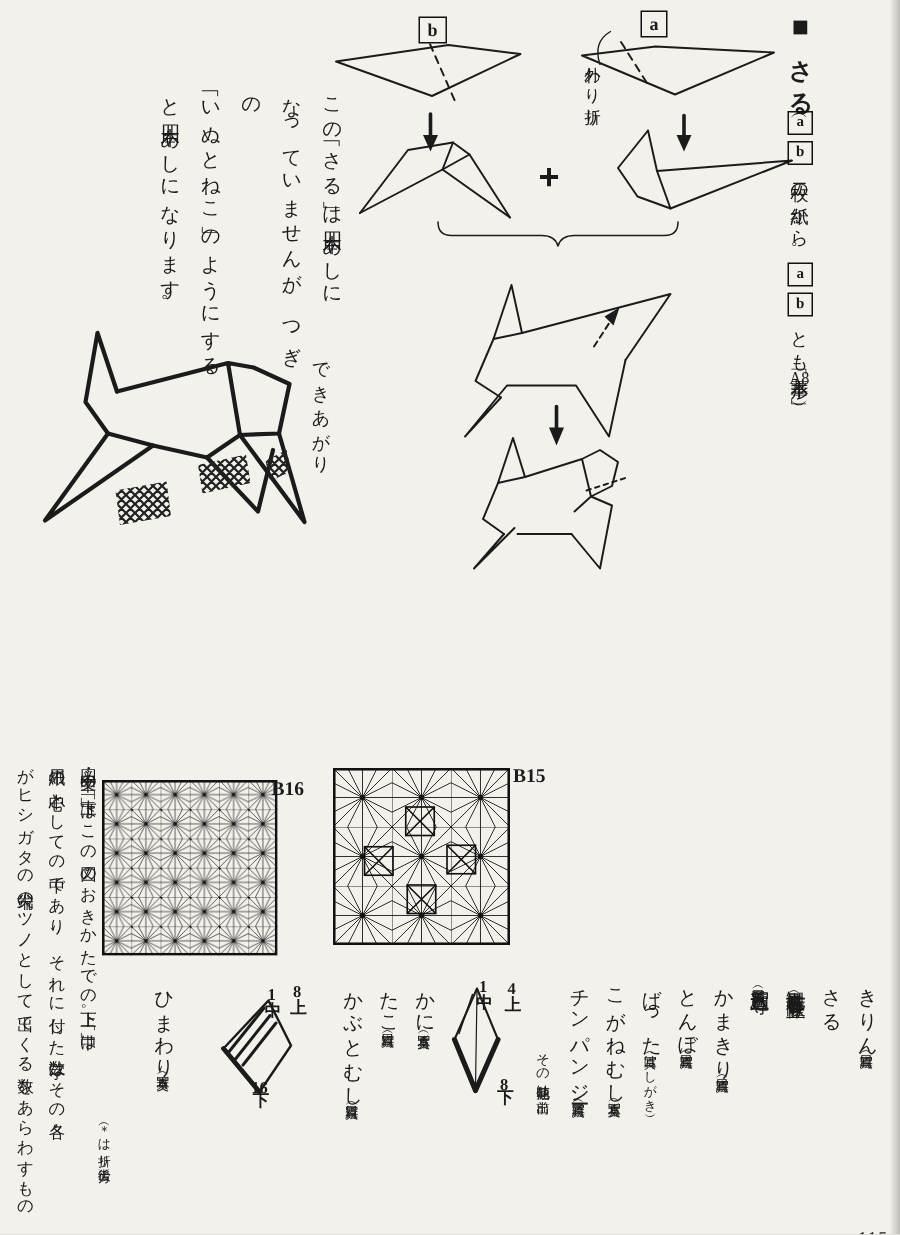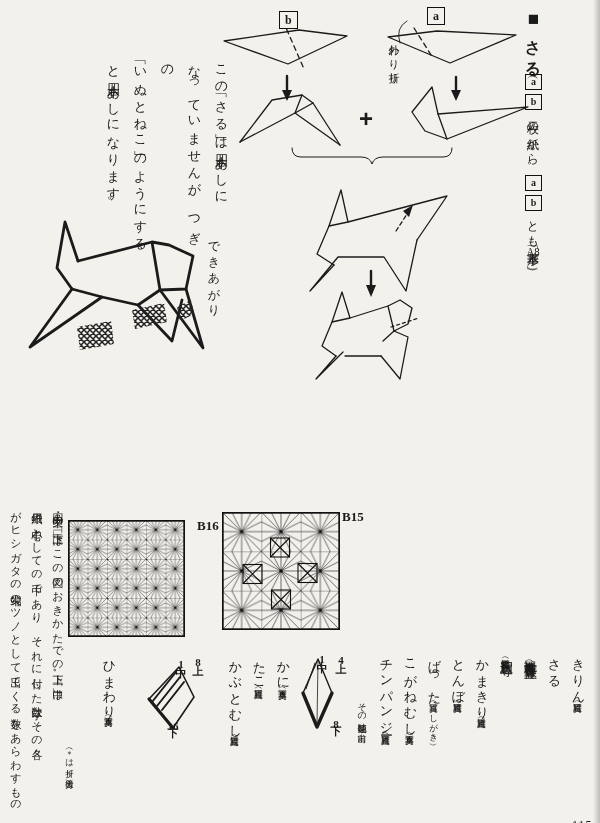--- a/index.html
+++ b/index.html
@@ -182,21 +182,21 @@
 
   <div class="abs v intro" style="left:100px;top:56px;height:192px;">
     <div class="col">この「さる」は四本あしに</div>
     <div class="col">なっていませんが、つぎの</div>
     <div class="col">「いぬとねこ」のようにする</div>
     <div class="col">と四本あしになります。</div>
   </div>
 
   <div class="abs v done" style="left:206px;top:233px;height:85px;">できあがり</div>
 
-  <div class="abs pat-label" style="left:197px;top:518px;">B16</div>
+  <div class="abs pat-label" style="left:181px;top:518px;">B16</div>
   <div class="abs pat-label" style="left:342px;top:509px;">B15</div>
 
   <div class="abs v note" style="left:5px;top:504px;height:318px;">
     <div class="col">図中・文中の「上」「下」はこの図のおきかたでの上下。「中」は</div>
     <div class="col">用紙の中心としての中であり、それに付した数字はその各々</div>
     <div class="col">がヒシガタの尖端のツノとして出てくる数をあらわすもの</div>
   </div>
   <div class="abs v subnote" style="left:64px;top:745px;height:78px;">（＊は折り方後出）</div>
 
   <div class="abs v" style="left:100px;top:652px;height:120px;line-height:18px;">

